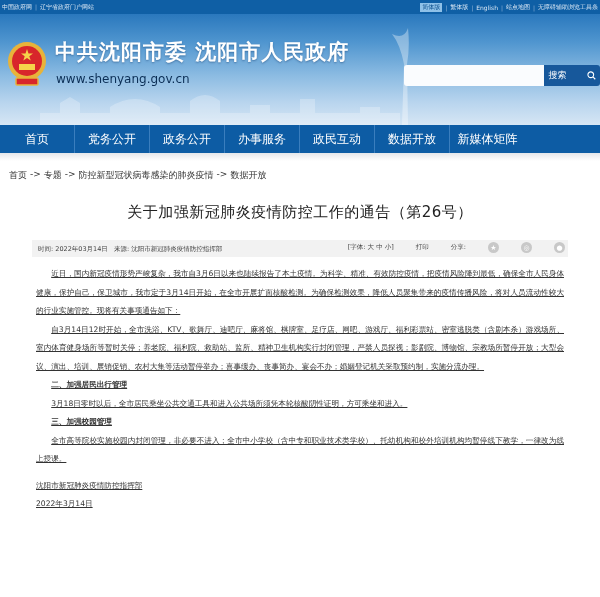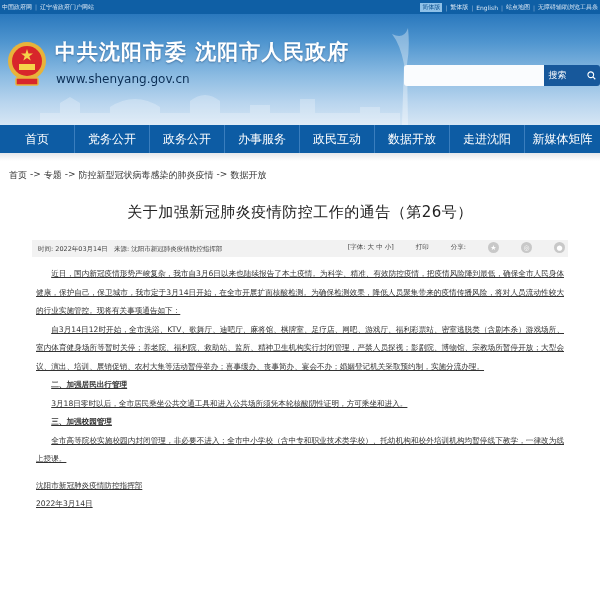--- a/index.html
+++ b/index.html
@@ -96,21 +96,20 @@
   </div>
 </div>
 
 <div class="nav">
   <div class="nav-item" style="width:75px">首页</div>
   <div class="nav-item" style="width:75px">党务公开</div>
   <div class="nav-item" style="width:75px">政务公开</div>
   <div class="nav-item" style="width:75px">办事服务</div>
   <div class="nav-item" style="width:75px">政民互动</div>
   <div class="nav-item" style="width:75px">数据开放</div>
-  <div class="nav-item" style="width:75px">走进沈阳</div>
   <div class="nav-item" style="width:75px">新媒体矩阵</div>
 </div>
 <div class="navshadow"></div>
 
 <div class="breadcrumb">
   <span>首页</span>
   <span>-&gt;</span>
   <span>专题</span>
   <span>-&gt;</span>
   <span>防控新型冠状病毒感染的肺炎疫情</span>

